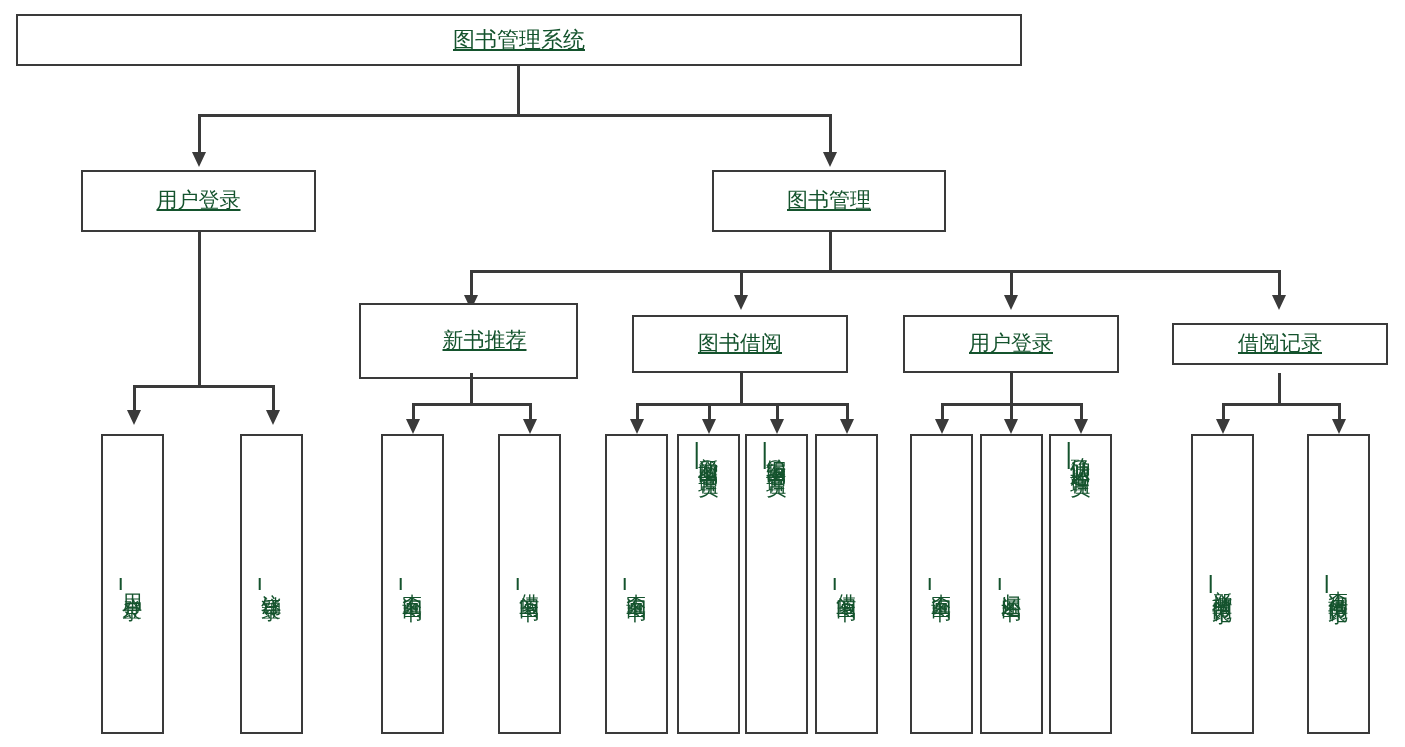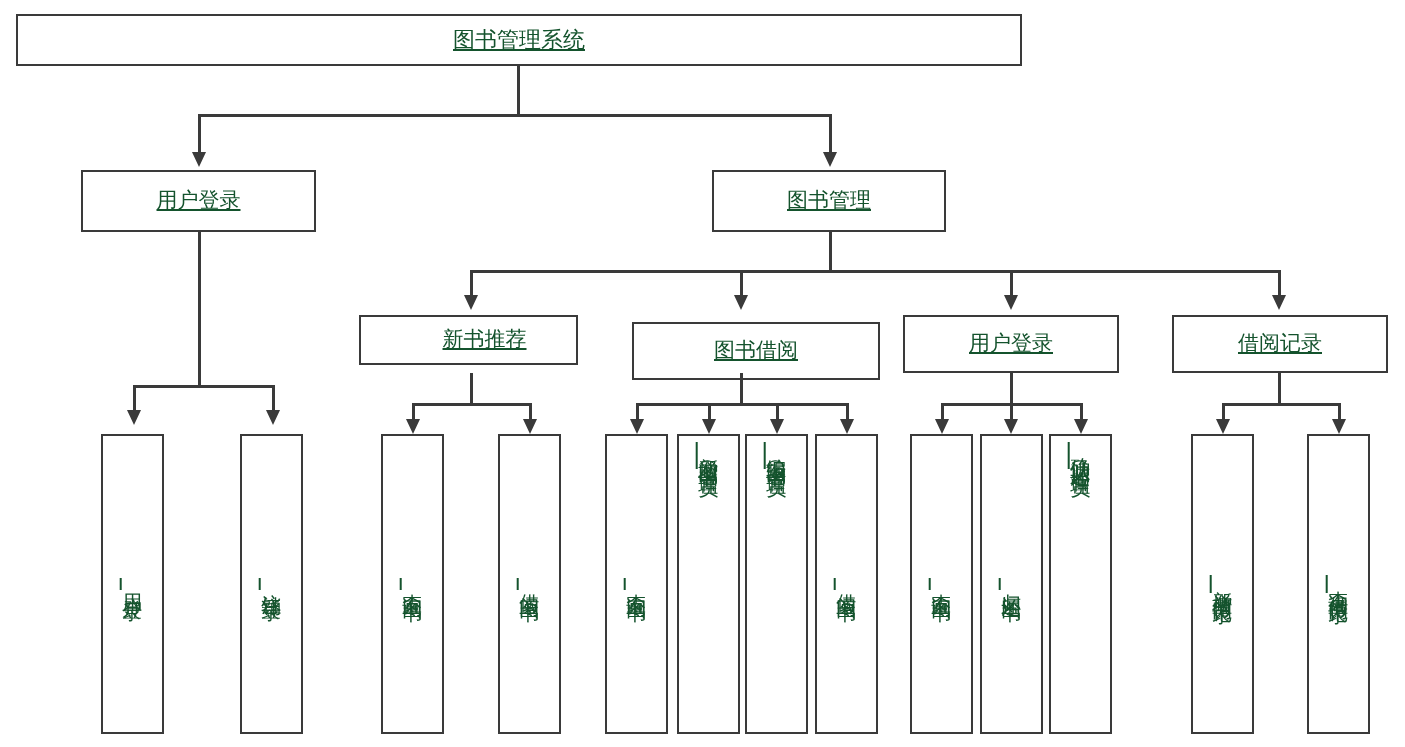--- a/index.html
+++ b/index.html
@@ -107,30 +107,30 @@
   <div class="ln h" style="left:470px;top:270px;width:810px;"></div>
   <div class="ln v" style="left:470px;top:270px;height:27px;"></div>
   <div class="arrow" style="left:464px;top:295px;"></div>
   <div class="ln v" style="left:740px;top:270px;height:27px;"></div>
   <div class="arrow" style="left:734px;top:295px;"></div>
   <div class="ln v" style="left:1010px;top:270px;height:27px;"></div>
   <div class="arrow" style="left:1004px;top:295px;"></div>
   <div class="ln v" style="left:1278px;top:270px;height:27px;"></div>
   <div class="arrow" style="left:1272px;top:295px;"></div>
 
-  <div class="node h" style="left:359px;top:315px;width:219px;height:50px;padding-left:32px;">
+  <div class="node h" style="left:359px;top:303px;width:219px;height:76px;padding-left:32px;">
     <span>新书推荐</span>
   </div>
-  <div class="node h" style="left:632px;top:322px;width:248px;height:58px;">
+  <div class="node h" style="left:632px;top:315px;width:216px;height:58px;">
     <span>图书借阅</span>
   </div>
   <div class="node h" style="left:903px;top:315px;width:216px;height:58px;">
     <span>用户登录</span>
   </div>
-  <div class="node h" style="left:1172px;top:315px;width:216px;height:58px;">
+  <div class="node h" style="left:1172px;top:323px;width:216px;height:42px;">
     <span>借阅记录</span>
   </div>
 
   <div class="ln v" style="left:470px;top:373px;height:32px;"></div>
   <div class="ln h" style="left:412px;top:403px;width:117px;"></div>
   <div class="ln v" style="left:412px;top:403px;height:18px;"></div>
   <div class="arrow" style="left:406px;top:419px;"></div>
   <div class="ln v" style="left:529px;top:403px;height:18px;"></div>
   <div class="arrow" style="left:523px;top:419px;"></div>
 

